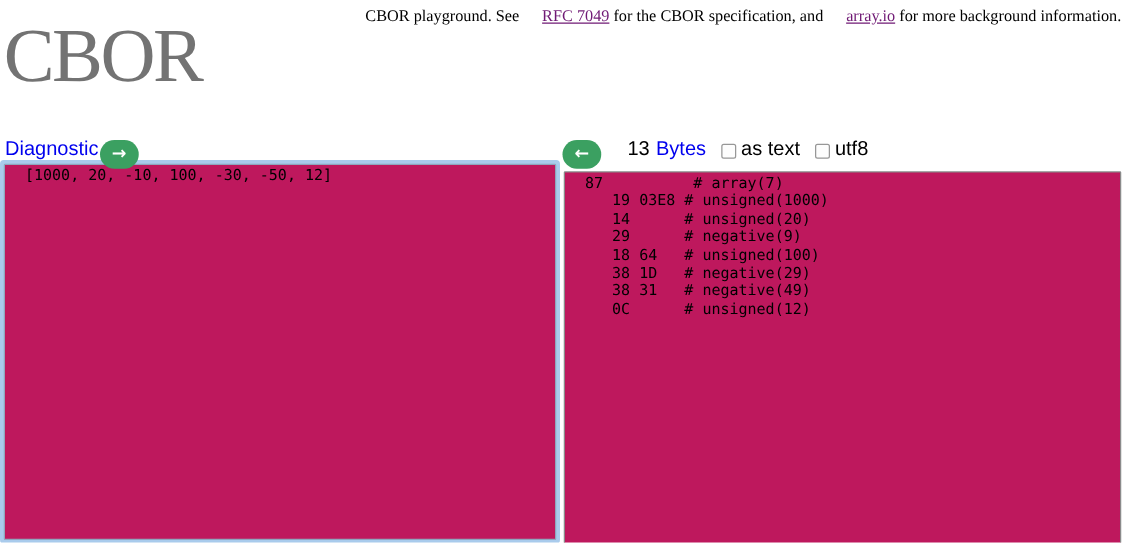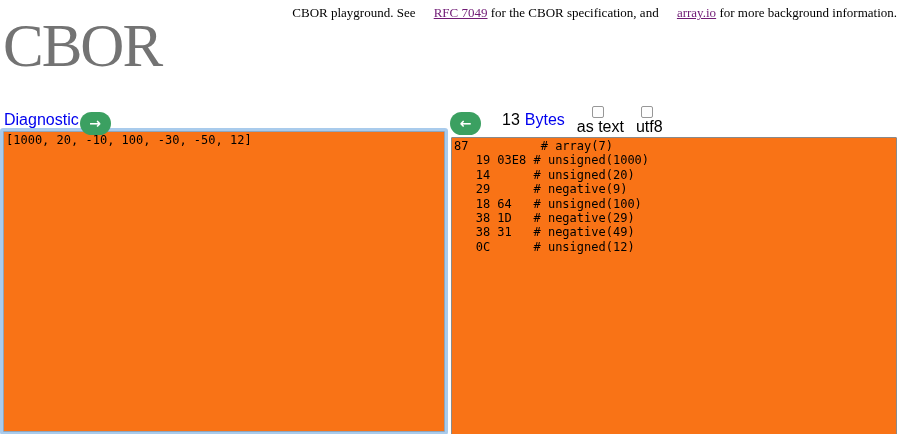--- a/index.html
+++ b/index.html
@@ -44,35 +44,35 @@
     display: flex; align-items: center; justify-content: center;
     cursor: pointer; padding: 0;
     font: bold 14px "DejaVu Sans", sans-serif;
     position: relative; top: 3px;
   }
   #left-header .pill { margin-left: 1px; }
 
   .count { margin-left: 21px; color: #000; }
   #right-header .hlink { margin-left: 5px; }
 
-  .cbgroup { display: flex; align-items: center; margin-left: 12px; cursor: pointer; flex-direction: column; }
+  .cbgroup { display: flex; align-items: center; margin-left: 12px; cursor: pointer; }
   .cbgroup input {
     appearance: none; -webkit-appearance: none;
     width: 12px; height: 12px;
     border: 1px solid #979797; border-radius: 2px;
     background: #fdfdfd; margin: 1px 4px 0 0; cursor: pointer;
   }
 
   
   textarea {
     position: absolute;
     font-family: "DejaVu Sans Mono", "Liberation Mono", monospace;
     font-size: 12px; line-height: 14.4px; color: #000;
-    background: #f97316; resize: none; overflow: hidden;
-    padding: 1px 2px; white-space: pre; outline: none;
+    background: #be185d; resize: none; overflow: hidden;
+    padding: 1px 16px; white-space: pre; outline: none;
     border-radius: 1px;
   }
   #diag-text {
     left: 3px; top: 131px; width: 442px; height: 301px;
     border: 1px solid #8fa6bd;
     box-shadow: 0 0 0 3px #A9CBEC;           
   }
   #bytes-text {
     left: 451px; top: 137px; width: 446px; height: 310px;
     border: 1px solid #8a8a8a;

